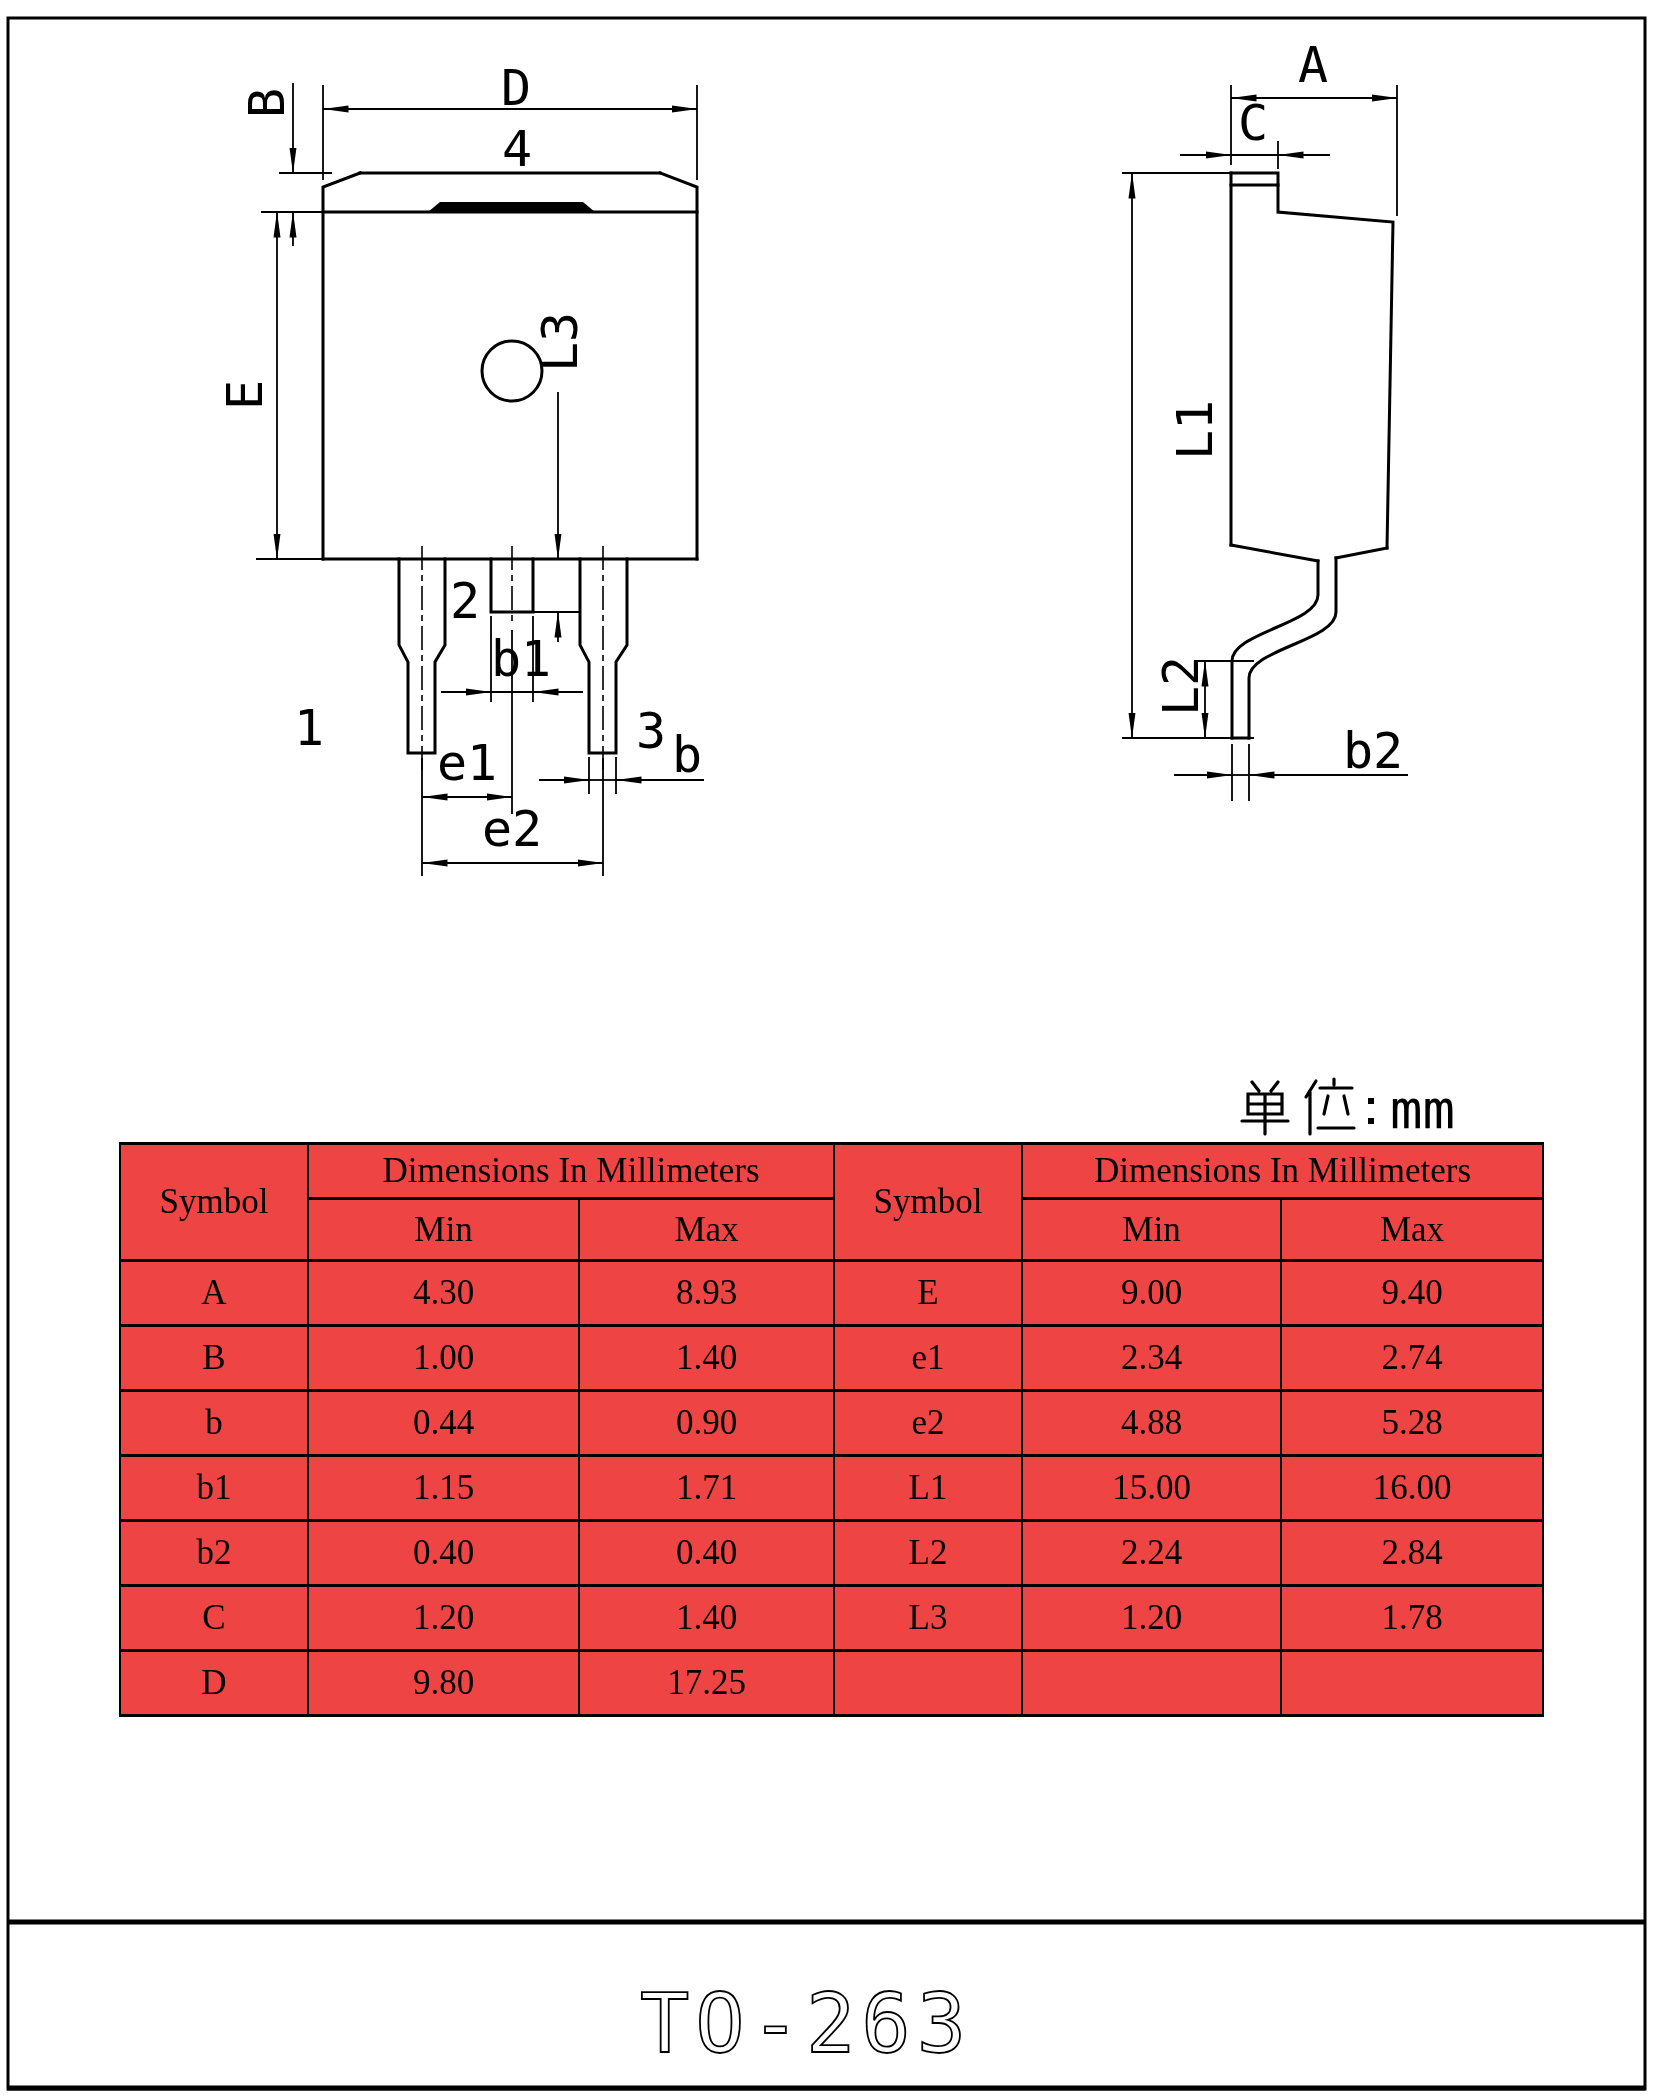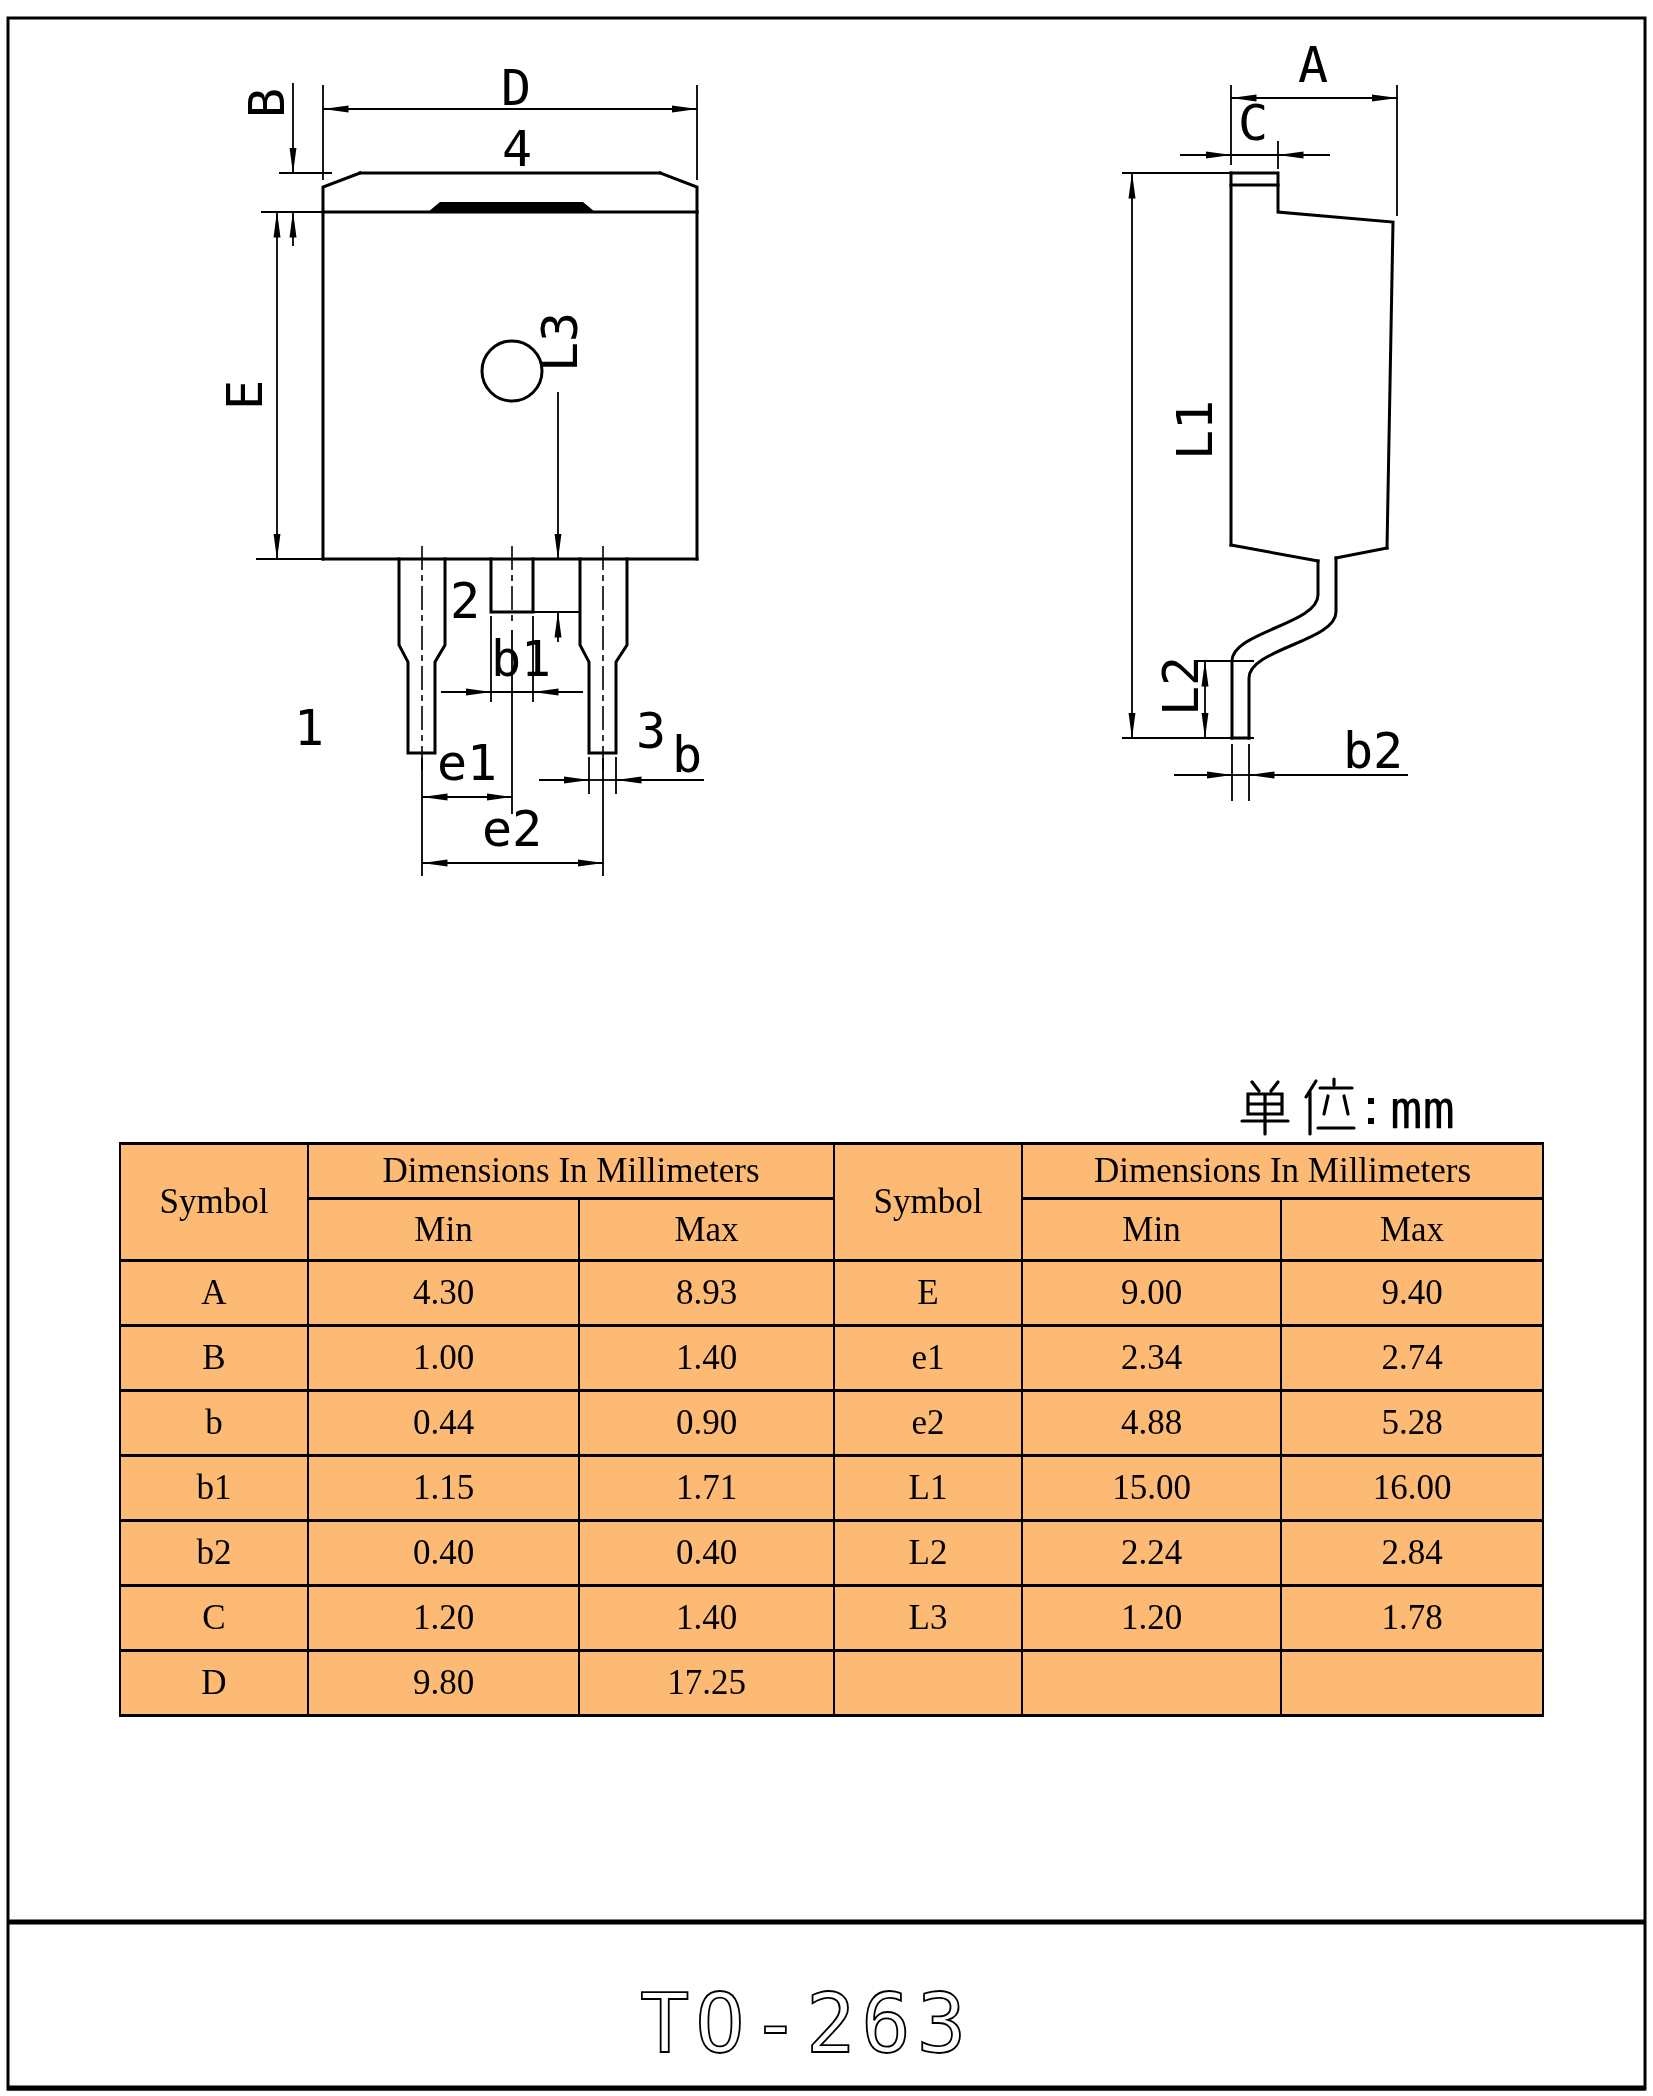--- a/index.html
+++ b/index.html
@@ -4,21 +4,21 @@
 <style>
   html,body{margin:0;padding:0;background:#e8e8e8;}
   .page{position:relative;width:1653px;height:2096px;background:#ffffff;overflow:hidden;
         font-family:"Liberation Serif",serif;}
   svg{position:absolute;left:0;top:0;}
   .o{stroke:#000;stroke-width:3;fill:none;stroke-linecap:square;}
   .t{stroke:#000;stroke-width:1.8;fill:none;}
   .c{stroke:#000;stroke-width:1.6;fill:none;stroke-dasharray:24 5 6 5;}
   .lbl{font-family:"DejaVu Sans Mono",monospace;font-size:50px;fill:#000;}
   .dim-table{position:absolute;left:119px;top:1142px;width:1423px;border-collapse:collapse;
-             table-layout:fixed;background:#fdba74;}
+             table-layout:fixed;background:#ef4444;}
   .dim-table td{border:3px solid #000;border-left-width:2px;border-right-width:2px;
                 text-align:center;vertical-align:middle;padding:0;
                 font-family:"Liberation Serif",serif;font-size:35px;color:#000;}
   .dim-table tr.h1{height:55px;}
   .dim-table tr.h2{height:62px;padding-left:44px;}
   .dim-table tr.data{height:65px;}
 </style>
 </head>
 <body>
 

